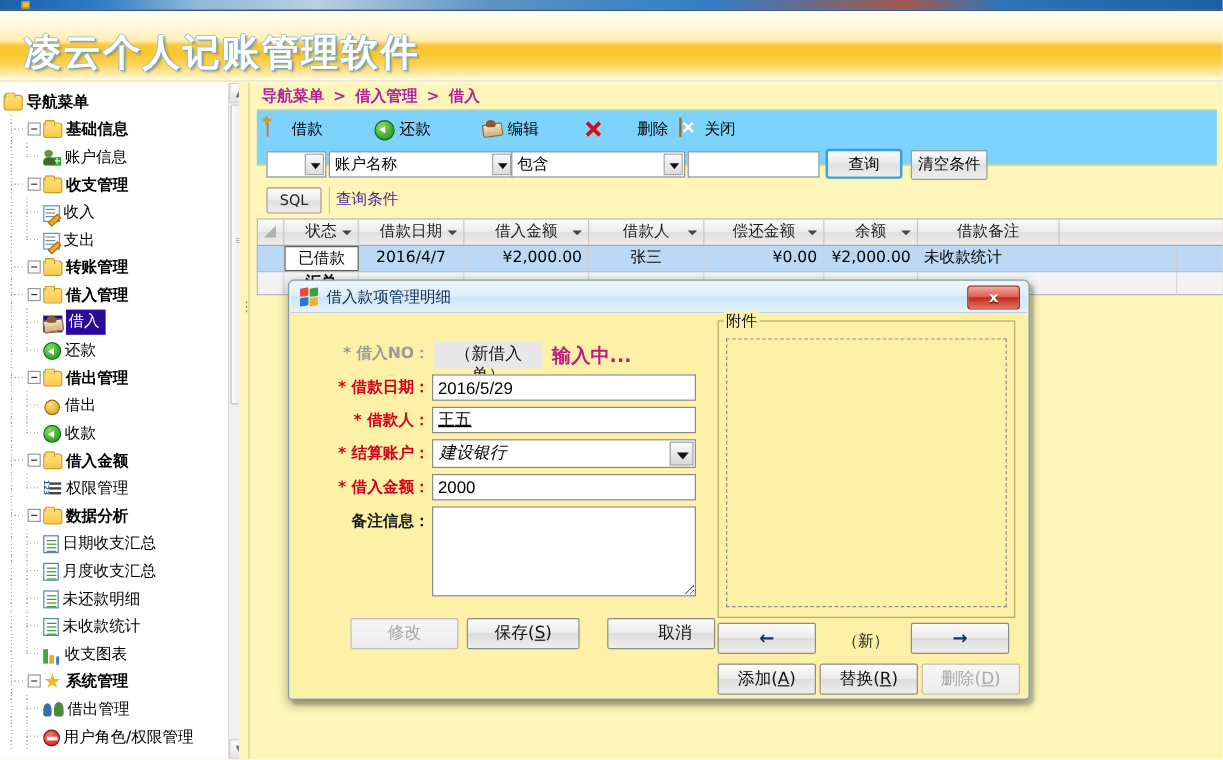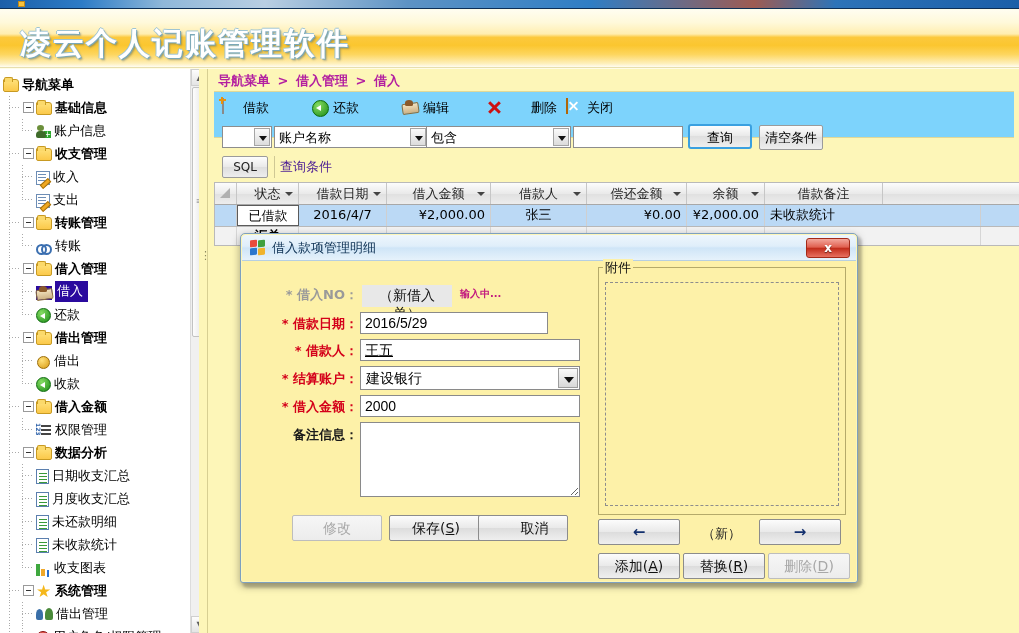--- a/index.html
+++ b/index.html
@@ -316,22 +316,22 @@
   .flabel { position:absolute; right:0; top:0; font-size:13px; white-space:nowrap;
             color:#d4001a; font-weight:bold; line-height:20px; }
   .flabel.plain { color:#1a1a1a; font-weight:bold; }
   .flabel.muted { color:#9a9a9a; font-weight:bold; }
   .finput {
     position:absolute; background:#fff; border:1px solid #8a8a8a; height:22px;
     font-size:14px; color:#000; padding:1px 4px; line-height:18px;
   }
   .finput.ro { background:#e8e8e8; border:none; text-align:center; color:#111; }
   .funder { text-decoration: underline; }
-  .fhint { position:absolute; font-size:10px; color:#c2197f; font-weight:bold;text-align:center; }
-  .fcombo { position:absolute; background:#fff; border:1px solid #8a8a8a; height:24px; }
+  .fhint { position:absolute; font-size:16px; color:#c2197f; font-weight:bold;text-align:center; }
+  .fcombo { position:absolute; background:#fff; border:1px solid #8a8a8a; height:24px;font-style:italic; }
   .fcombo .ctext { position:absolute; left:5px; top:2px; font-size:14px; line-height:19px; }
   .fcombo .carrow { position:absolute; right:1px; top:1px; width:20px; height:20px;
     background: linear-gradient(to bottom,#fafafa,#d8d8d8); border:1px solid #9d9d9d; }
   .fcombo .carrow:after { content:""; position:absolute; left:5px; top:8px;
     border-left:5px solid transparent; border-right:5px solid transparent;
     border-top:6px solid #111; }
   .ftext {
     position:absolute; background:#fff; border:1px solid #8a8a8a;
   }
 
@@ -411,26 +411,20 @@
         <div class="elbow"></div>
         <div class="ico ic-note"></div>
         <span class="lbl">支出</span>
       </div>
 
       <div class="node group">
         <div class="elbow cont"></div>
         <div class="expander"></div>
         <div class="ico ic-folder"></div>
         <span class="lbl">转账管理</span>
-      </div>
-      <div class="node">
-        <div class="vline"></div>
-        <div class="elbow"></div>
-        <div class="ico ic-link"></div>
-        <span class="lbl">转账</span>
       </div>
 
       <div class="node group">
         <div class="elbow cont"></div>
         <div class="expander"></div>
         <div class="ico ic-folder"></div>
         <span class="lbl">借入管理</span>
       </div>
       <div class="node sel">
         <div class="vline"></div>
@@ -678,21 +672,21 @@
 
         <div class="frow" style="top:18px; width:108px;">
           <span class="flabel muted">* 借入NO：</span>
         </div>
         <div class="finput ro" style="left:112px; top:18px; width:90px;">（新借入单）</div>
         <div class="fhint" style="left:210px; top:20px;">输入中...</div>
 
         <div class="frow" style="top:47px; width:108px;">
           <span class="flabel">* 借款日期：</span>
         </div>
-        <input class="finput" style="left: 110px; top: 45px; width: 188px;" value="2016/5/29">
+        <input class="finput" style="left: 110px; top: 45px; width: 220px;" value="2016/5/29">
 
         <div class="frow" style="top:74px; width:108px;">
           <span class="flabel">* 借款人：</span>
         </div>
         <div class="finput" style="left:110px; top:72px; width:220px;">
           <span class="funder">王五</span>
         </div>
 
         <div class="frow" style="top:102px; width:108px;">
           <span class="flabel">* 结算账户：</span>
@@ -707,21 +701,21 @@
         </div>
         <input class="finput" style="left: 110px; top: 128px; width: 220px;" value="2000">
 
         <div class="frow" style="top:158px; width:108px;">
           <span class="flabel plain">备注信息：</span>
         </div>
         <textarea class="ftext" style="left: 110px; top: 155px; width: 220px; height: 75px;"></textarea>
 
         <div class="dbtn disabled" style="left:42px; top:248px; width:90px;">修改</div>
         <div class="dbtn" style="left:139px; top:248px; width:94px;">保存(<u>S</u>)</div>
-        <div class="dbtn" style="left:228px; top:248px; width:90px;padding-left:23px;">取消</div>
+        <div class="dbtn" style="left:256px; top:248px; width:90px;padding-left:23px;">取消</div>
       </div>
 
       <div class="attach-panel">
         <div class="attach-title">附件</div>
         <div class="attach-drop"></div>
       </div>
 
       <div class="nav-area">
         <div class="dbtn" style="left:0px; top:0px; width:82px;">
           <span class="arr">←</span>

